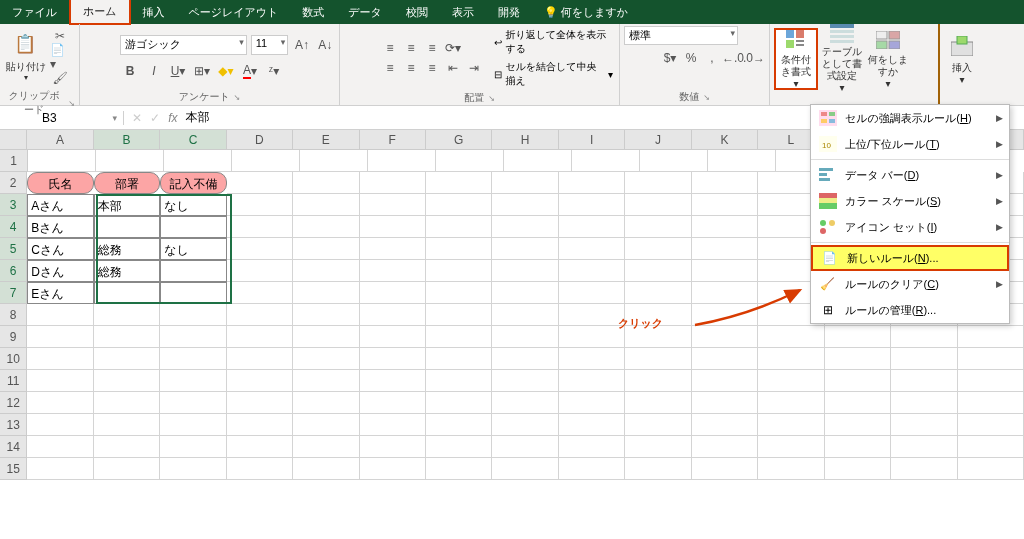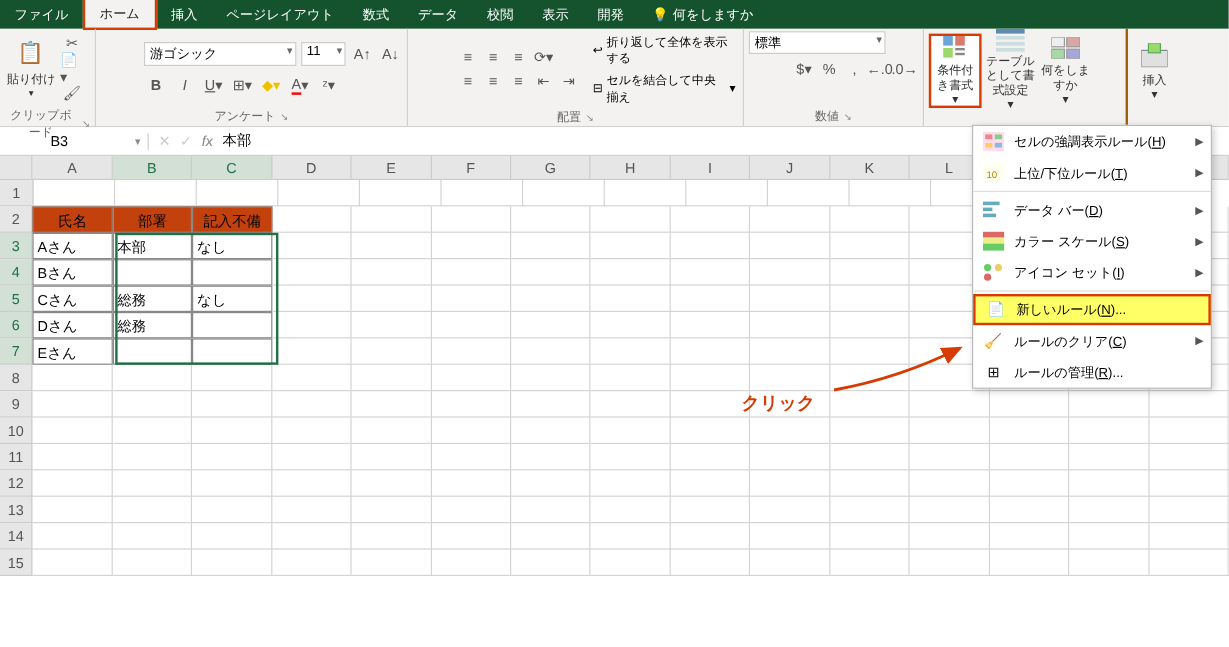--- a/index.html
+++ b/index.html
@@ -34,31 +34,31 @@
 .col-headers { display: flex; height: 20px; background: #e6e6e6; border-bottom: 1px solid #ccc; }
 .corner { width: 28px; border-right: 1px solid #ccc; background: #e6e6e6; }
 .colh { width: 68px; border-right: 1px solid #ccc; text-align: center; font-size: 12px; line-height: 20px; color: #555; }
 .row { display: flex; height: 22px; }
 .rowh { width: 28px; background: #e6e6e6; border-right: 1px solid #ccc; border-bottom: 1px solid #ccc; text-align: center; font-size: 12px; line-height: 22px; color: #555;}
 .cell { width: 68px; border-right: 1px solid #d4d4d4; border-bottom: 1px solid #d4d4d4; padding: 0 3px; font-size: 12px; line-height: 22px; overflow: hidden; white-space: nowrap;}
 .bordered { border: 1px solid #888 !important; }
 .merged { width: 204px; text-align: center; }
 .selbox { position: absolute; border: 2px solid #1e7145; pointer-events: none; }
 .sel-header-bg { background: #d3e0d5; color:#1e7145; }
-.tbl-hdr { background: #c2410c; text-align: center; }
+.tbl-hdr { background: #fca5a5; text-align: center; border-radius: 10px; }
 
 .dropdown { position: absolute; top: 104px; left: 810px; width: 200px; background: #fff; border: 1px solid #bbb; box-shadow: 2px 2px 6px rgba(0,0,0,.2); z-index: 10;}
 .dd-item { display: flex; align-items: center; padding: 5px 8px; font-size: 11px; cursor: pointer; gap: 8px; position: relative; height: 26px;}
 .dd-item.highlight-yellow { background: #ffff66; border: 2px solid #d83b01; }
 .dd-icon { width: 18px; height: 16px; display: flex; align-items: center; justify-content: center; font-size: 12px; }
 .dd-arrow { position: absolute; right: 6px; font-size: 9px; color: #555; }
 .dd-sep { height: 1px; background: #ddd; margin: 2px 0; }
 .underline-key { text-decoration: underline; }
 
-.annotation-click { position: absolute; top: 327px; left: 618px; color: #d83b01; font-size: 15px; font-weight: bold; }
+.annotation-click { position: absolute; top: 316px; left: 618px; color: #d83b01; font-size: 11px; font-weight: bold; }
 .annotation-arrow { position: absolute; top: 280px; left: 690px; width: 120px; height: 50px; }
 .annotation-arrow svg { width: 100%; height: 100%; }
 
 .bulb-icon { color: #f5b400; }
 </style>
 </head>
 <body>
 
 <div class="titlebar">
   <div class="tab">ファイル</div>

